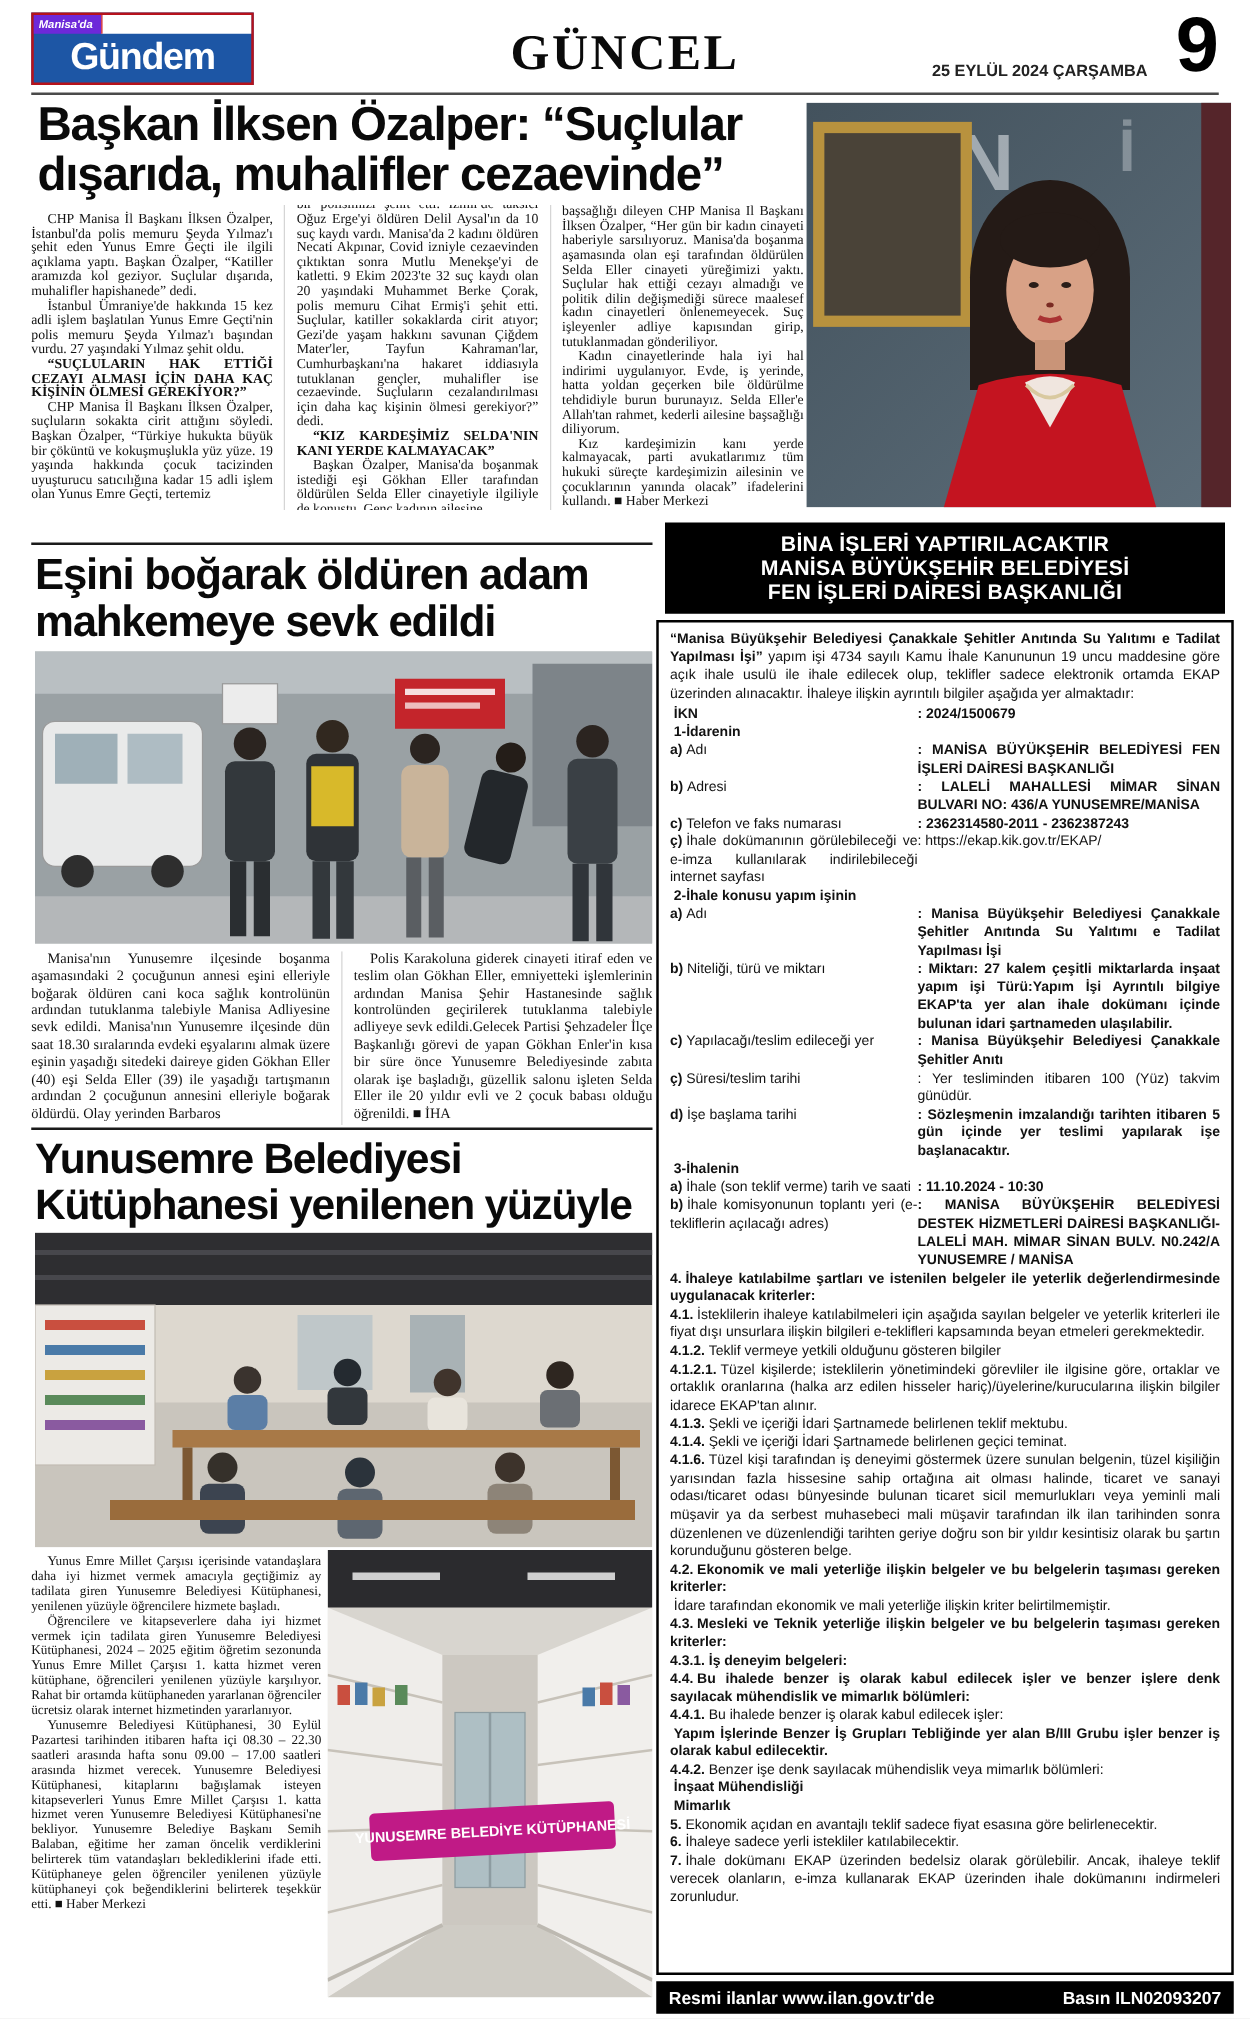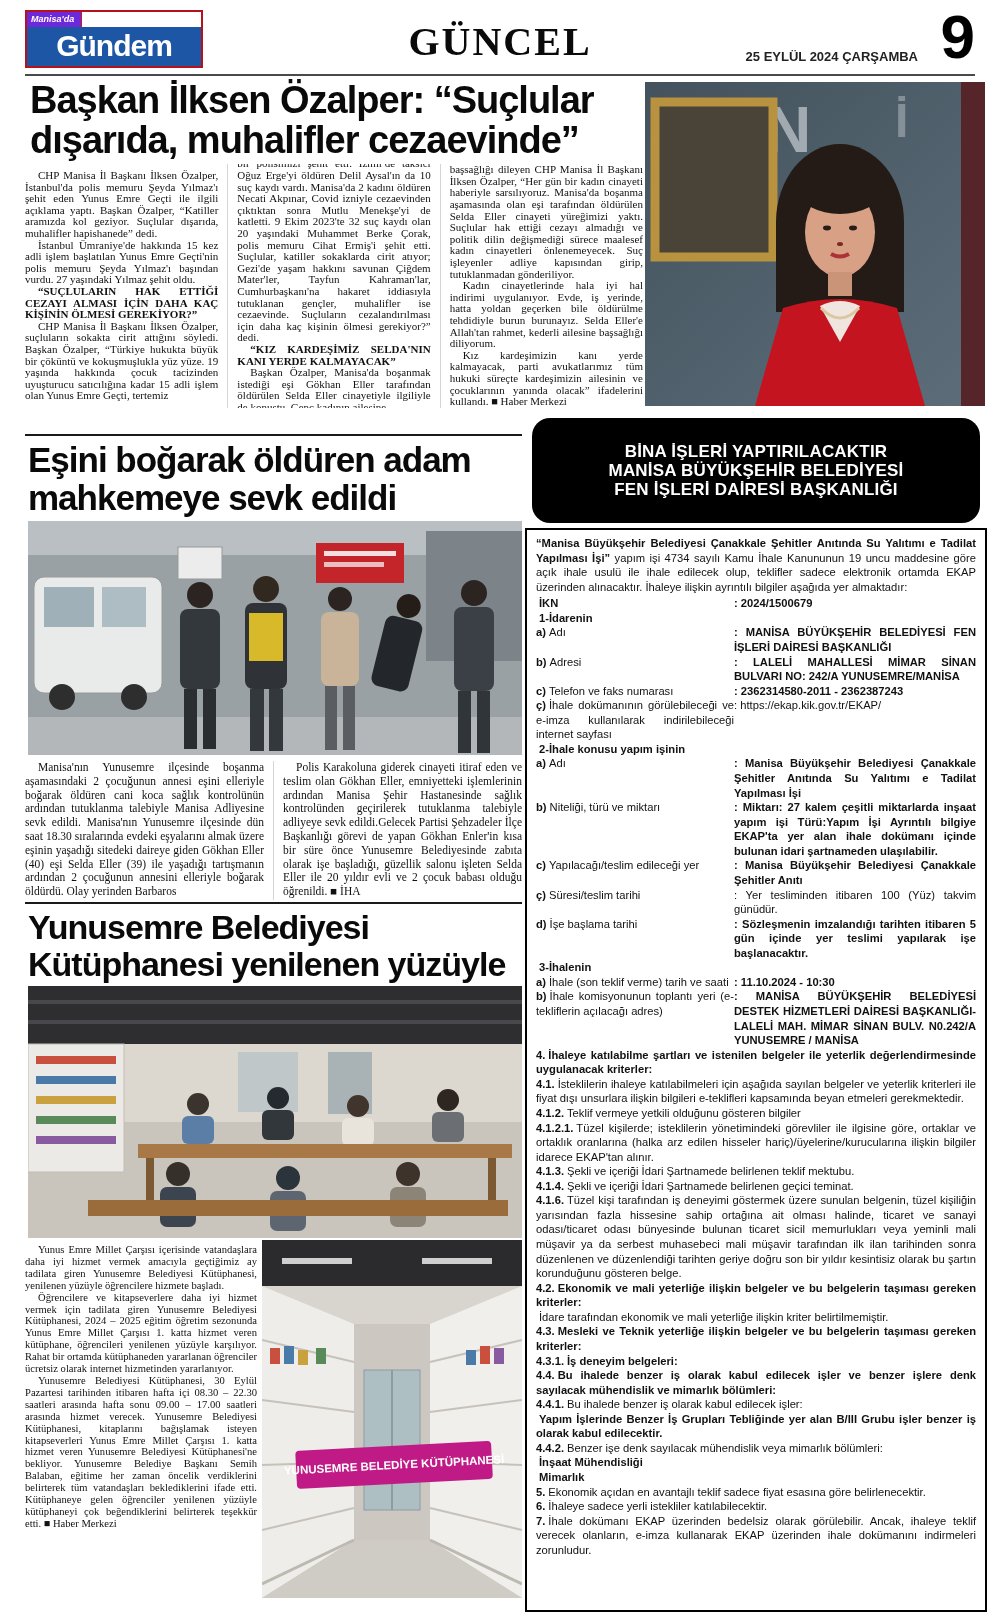--- a/index.html
+++ b/index.html
@@ -39,21 +39,21 @@
   
   .r3{left:25px;top:902px;width:497px;}
   .a3-hl{left:28px;top:909px;width:496px;font-size:34px;line-height:37px;}
   .p3{left:28px;top:986px;width:494px;height:252px;}
   .a3-text{position:absolute;left:25px;top:1244px;width:232px;height:356px;overflow:hidden;
            font-size:10.6px;line-height:11.9px;text-align:justify;}
   .p4{left:262px;top:1240px;width:260px;height:358px;}
   
   .notice{position:absolute;left:525px;top:418px;width:462px;font-family:"Liberation Sans",sans-serif;}
   .notice-head{background:#000;color:#fff;text-align:center;margin:0 7px;
-               font:bold 17px/19px "Liberation Sans",sans-serif;padding:24px 4px;letter-spacing:0.2px;border-radius:18px;}
+               font:bold 17px/19px "Liberation Sans",sans-serif;padding:8px 4px;letter-spacing:0.2px;}
   .notice-body{border:2px solid #000;margin-top:5px;padding:6px 9px;height:1068px;overflow:hidden;
                font-size:11.2px;line-height:1.3;text-align:justify;}
   .nintro{margin:0 0 2px 0;}
   .nintro b{font-weight:bold;}
   .nrow{display:flex;}
   .nrow .lbl{width:45%;flex:none;}
   .nrow .val{width:55%;flex:none;font-weight:normal;}
   .nrow .val::before{content:": ";}
   .nrow .val:empty{display:none;}
   .nrow.sec .lbl{width:100%;font-weight:bold;}
@@ -295,21 +295,21 @@
           <div class="nrow sec">
           <div class="lbl"><b></b><span>1-İdarenin</span></div>
 
         </div>
           <div class="nrow vb">
           <div class="lbl"><b>a)</b><span>Adı</span></div>
           <div class="val">MANİSA BÜYÜKŞEHİR BELEDİYESİ FEN İŞLERİ DAİRESİ BAŞKANLIĞI</div>
         </div>
           <div class="nrow vb">
           <div class="lbl"><b>b)</b><span>Adresi</span></div>
-          <div class="val">LALELİ MAHALLESİ MİMAR SİNAN BULVARI NO: 242/A YUNUSEMRE/MANİSA</div>
+          <div class="val">LALELİ MAHALLESİ MİMAR SİNAN BULVARI NO: 436/A YUNUSEMRE/MANİSA</div>
         </div>
           <div class="nrow vb">
           <div class="lbl"><b>c)</b><span>Telefon ve faks numarası</span></div>
           <div class="val">2362314580-2011 - 2362387243</div>
         </div>
           <div class="nrow">
           <div class="lbl"><b>ç)</b><span>İhale dokümanının görülebileceği ve e-imza kullanılarak indirilebileceği internet sayfası</span></div>
           <div class="val">https://ekap.kik.gov.tr/EKAP/</div>
         </div>
           <div class="nrow sec">

